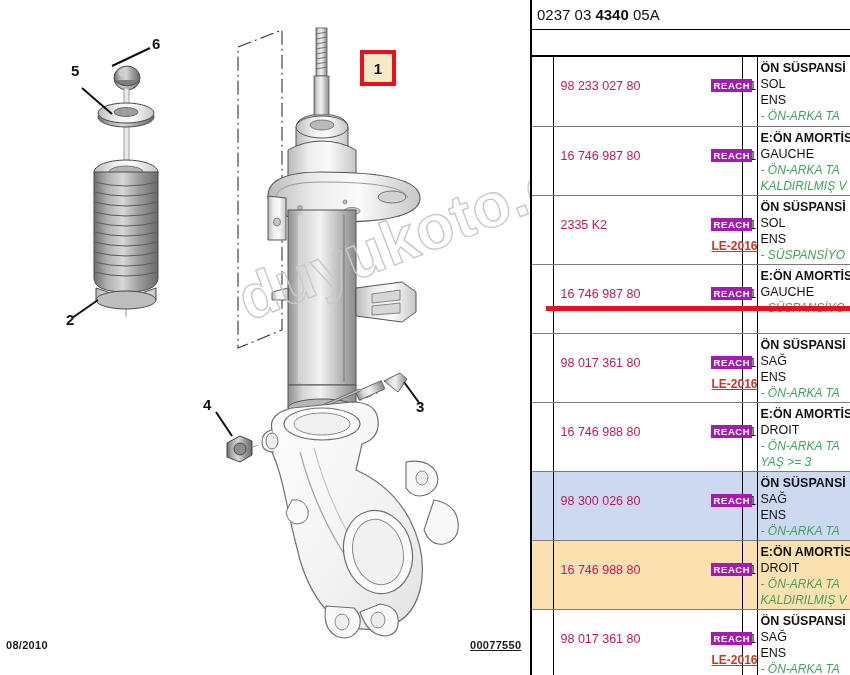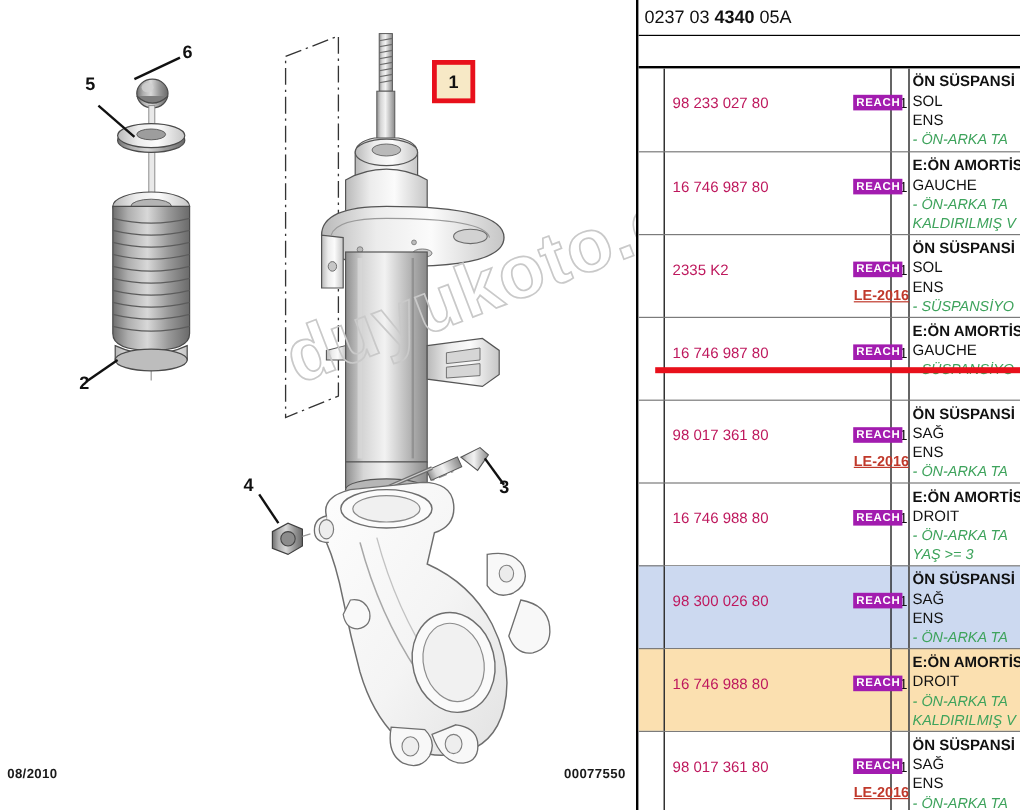--- a/index.html
+++ b/index.html
@@ -30,21 +30,21 @@
     letter-spacing:1px;
   }
 
   .footer-txt{
     position:absolute;
     font-size:11px;font-weight:bold;color:#1a1a1a;
     font-family:"Liberation Sans",sans-serif;
     letter-spacing:.3px;
   }
   #footer-date{left:6px;top:639px;}
-  #footer-num{left:470px;top:639px;}
+  #footer-num{left:470px;top:639px;text-decoration:underline;}
 
   
   .callout{
     position:absolute;
     font-size:15px;font-weight:bold;color:#111;
     font-family:"Liberation Sans",sans-serif;
   }
   #callout-1-box{
     position:absolute;left:360px;top:50px;width:36px;height:36px;
     border:4px solid #e8101b;background:#f7e9c6;

